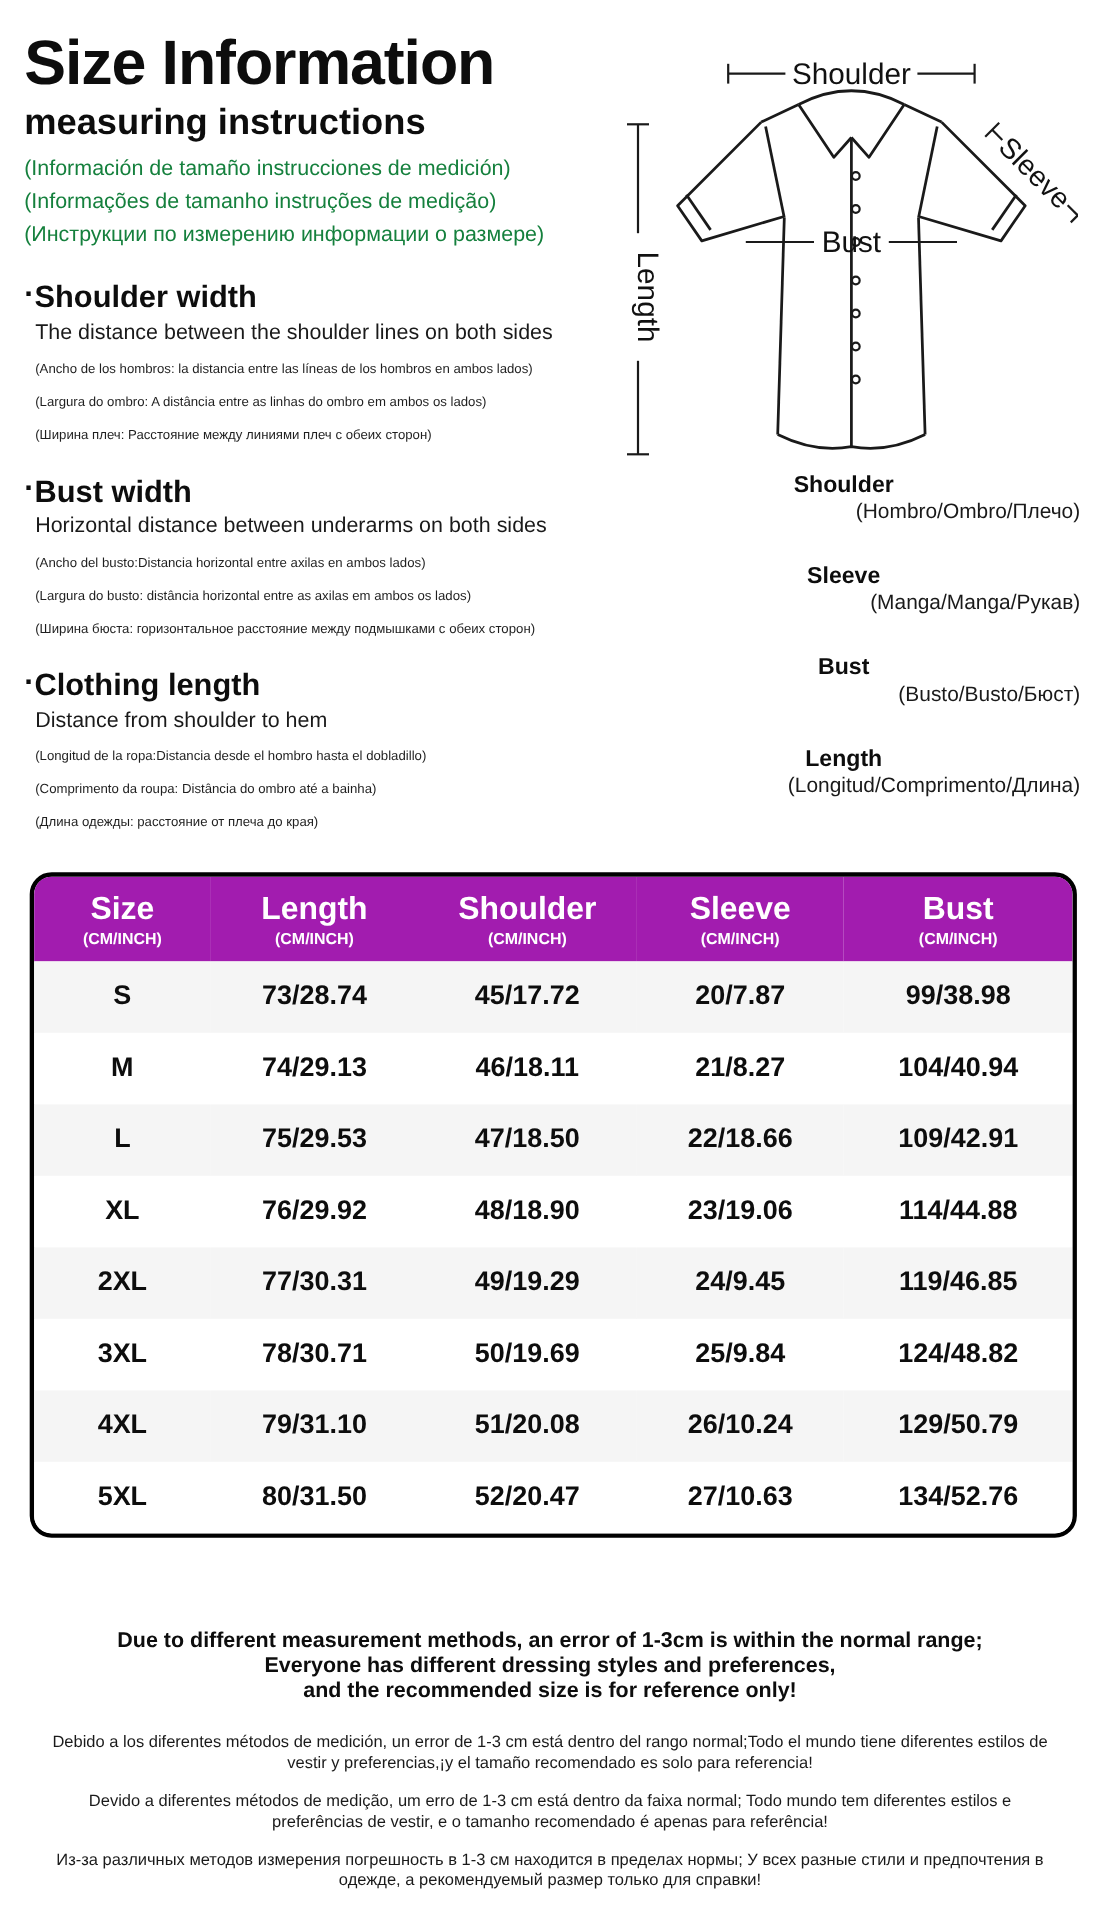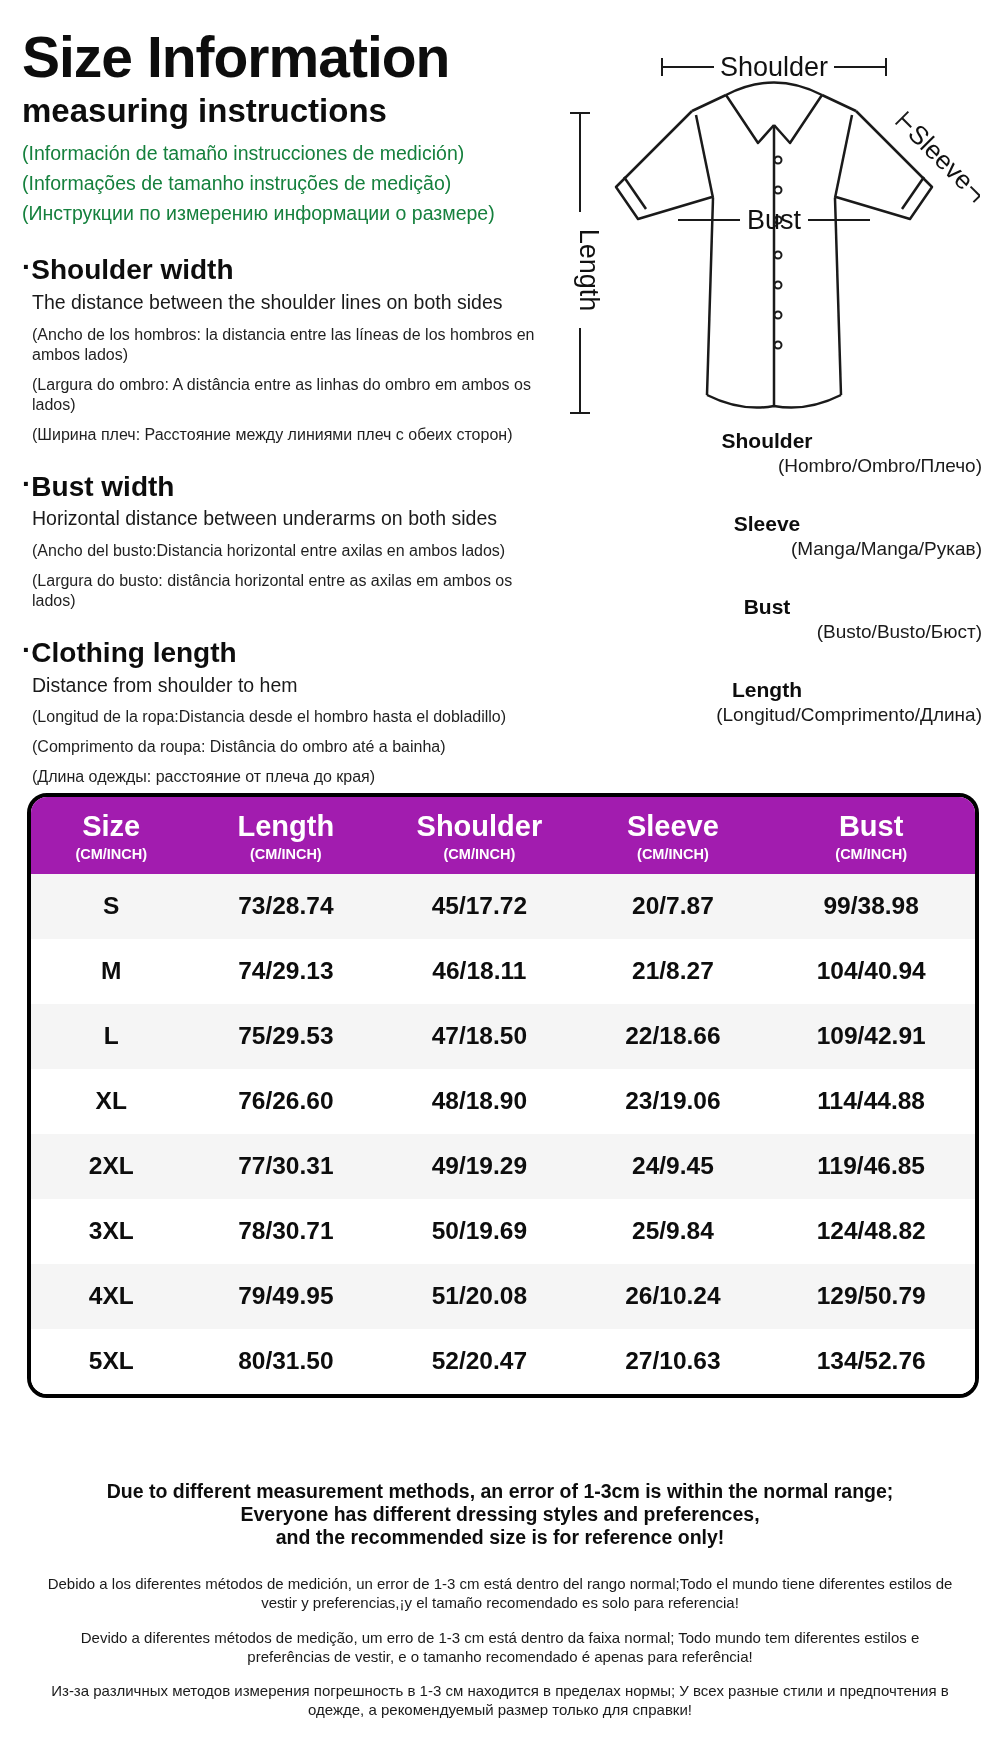--- a/index.html
+++ b/index.html
@@ -9,21 +9,21 @@
   
   .left-col{position:absolute;left:22px;top:28px;width:545px;}
   .main-title{font-size:57px;font-weight:bold;letter-spacing:-1px;line-height:1.05;margin:0;color:#0d0d0d;}
   .sub-title{font-size:33px;font-weight:bold;margin:6px 0 10px 0;line-height:1.05;color:#0d0d0d;}
   .intro-trans{font-size:19.5px;line-height:30px;color:#15803d;}
 
   .section{margin-top:24px;}
   .sec-head{font-size:28px;font-weight:bold;color:#0d0d0d;line-height:1.1;}
   .sec-head .dot{font-size:28px;vertical-align:3px;}
   .sec-desc{font-size:19.5px;color:#1a1a1a;margin:5px 0 2px 10px;line-height:1.2;}
-  .sec-trans{font-size:16px;color:#1f1f1f;margin:10px 0 0 10px;line-height:20px;width:520px;}
+  .sec-trans{font-size:12px;color:#1f1f1f;margin:10px 0 0 10px;line-height:20px;width:520px;}
 
   
   .diagram-svg{position:absolute;left:550px;top:40px;}
   .legend{position:absolute;left:552px;top:428px;width:430px;text-align:center;}
   .legend-item{margin-bottom:33px;}
   .legend-name{font-size:21px;font-weight:bold;line-height:26px;color:#0d0d0d;}
   .legend-trans{font-size:19px;line-height:24px;color:#1a1a1a;text-align:right;}
 
   
   .table-wrap{position:absolute;left:27px;top:793px;width:944px;border:4px solid #000;
@@ -65,20 +65,21 @@
       <div class="sec-trans">(Ancho de los hombros: la distancia entre las líneas de los hombros en ambos lados)</div>
       <div class="sec-trans">(Largura do ombro: A distância entre as linhas do ombro em ambos os lados)</div>
       <div class="sec-trans">(Ширина плеч: Расстояние между линиями плеч с обеих сторон)</div>
     </div>
 
     <div class="section">
       <div class="sec-head"><span class="dot">·</span><span>Bust width</span></div>
       <div class="sec-desc">Horizontal distance between underarms on both sides</div>
       <div class="sec-trans">(Ancho del busto:Distancia horizontal entre axilas en ambos lados)</div>
       <div class="sec-trans">(Largura do busto: distância horizontal entre as axilas em ambos os lados)</div>
+      <div class="sec-trans">(Ширина бюста: горизонтальное расстояние между подмышками с обеих сторон)</div>
     </div>
 
     <div class="section">
       <div class="sec-head"><span class="dot">·</span><span>Clothing length</span></div>
       <div class="sec-desc">Distance from shoulder to hem</div>
       <div class="sec-trans">(Longitud de la ropa:Distancia desde el hombro hasta el dobladillo)</div>
       <div class="sec-trans">(Comprimento da roupa: Distância do ombro até a bainha)</div>
       <div class="sec-trans">(Длина одежды: расстояние от плеча до края)</div>
     </div>
   </div>
@@ -219,42 +220,42 @@
           </tr>
         <tr>
             <td>L</td>
             <td>75/29.53</td>
             <td>47/18.50</td>
             <td>22/18.66</td>
             <td>109/42.91</td>
           </tr>
         <tr>
             <td>XL</td>
-            <td>76/26.60</td>
+            <td>76/29.92</td>
             <td>48/18.90</td>
             <td>23/19.06</td>
             <td>114/44.88</td>
           </tr>
         <tr>
             <td>2XL</td>
             <td>77/30.31</td>
             <td>49/19.29</td>
             <td>24/9.45</td>
             <td>119/46.85</td>
           </tr>
         <tr>
             <td>3XL</td>
             <td>78/30.71</td>
             <td>50/19.69</td>
             <td>25/9.84</td>
             <td>124/48.82</td>
           </tr>
         <tr>
             <td>4XL</td>
-            <td>79/49.95</td>
+            <td>79/31.10</td>
             <td>51/20.08</td>
             <td>26/10.24</td>
             <td>129/50.79</td>
           </tr>
         <tr>
             <td>5XL</td>
             <td>80/31.50</td>
             <td>52/20.47</td>
             <td>27/10.63</td>
             <td>134/52.76</td>

